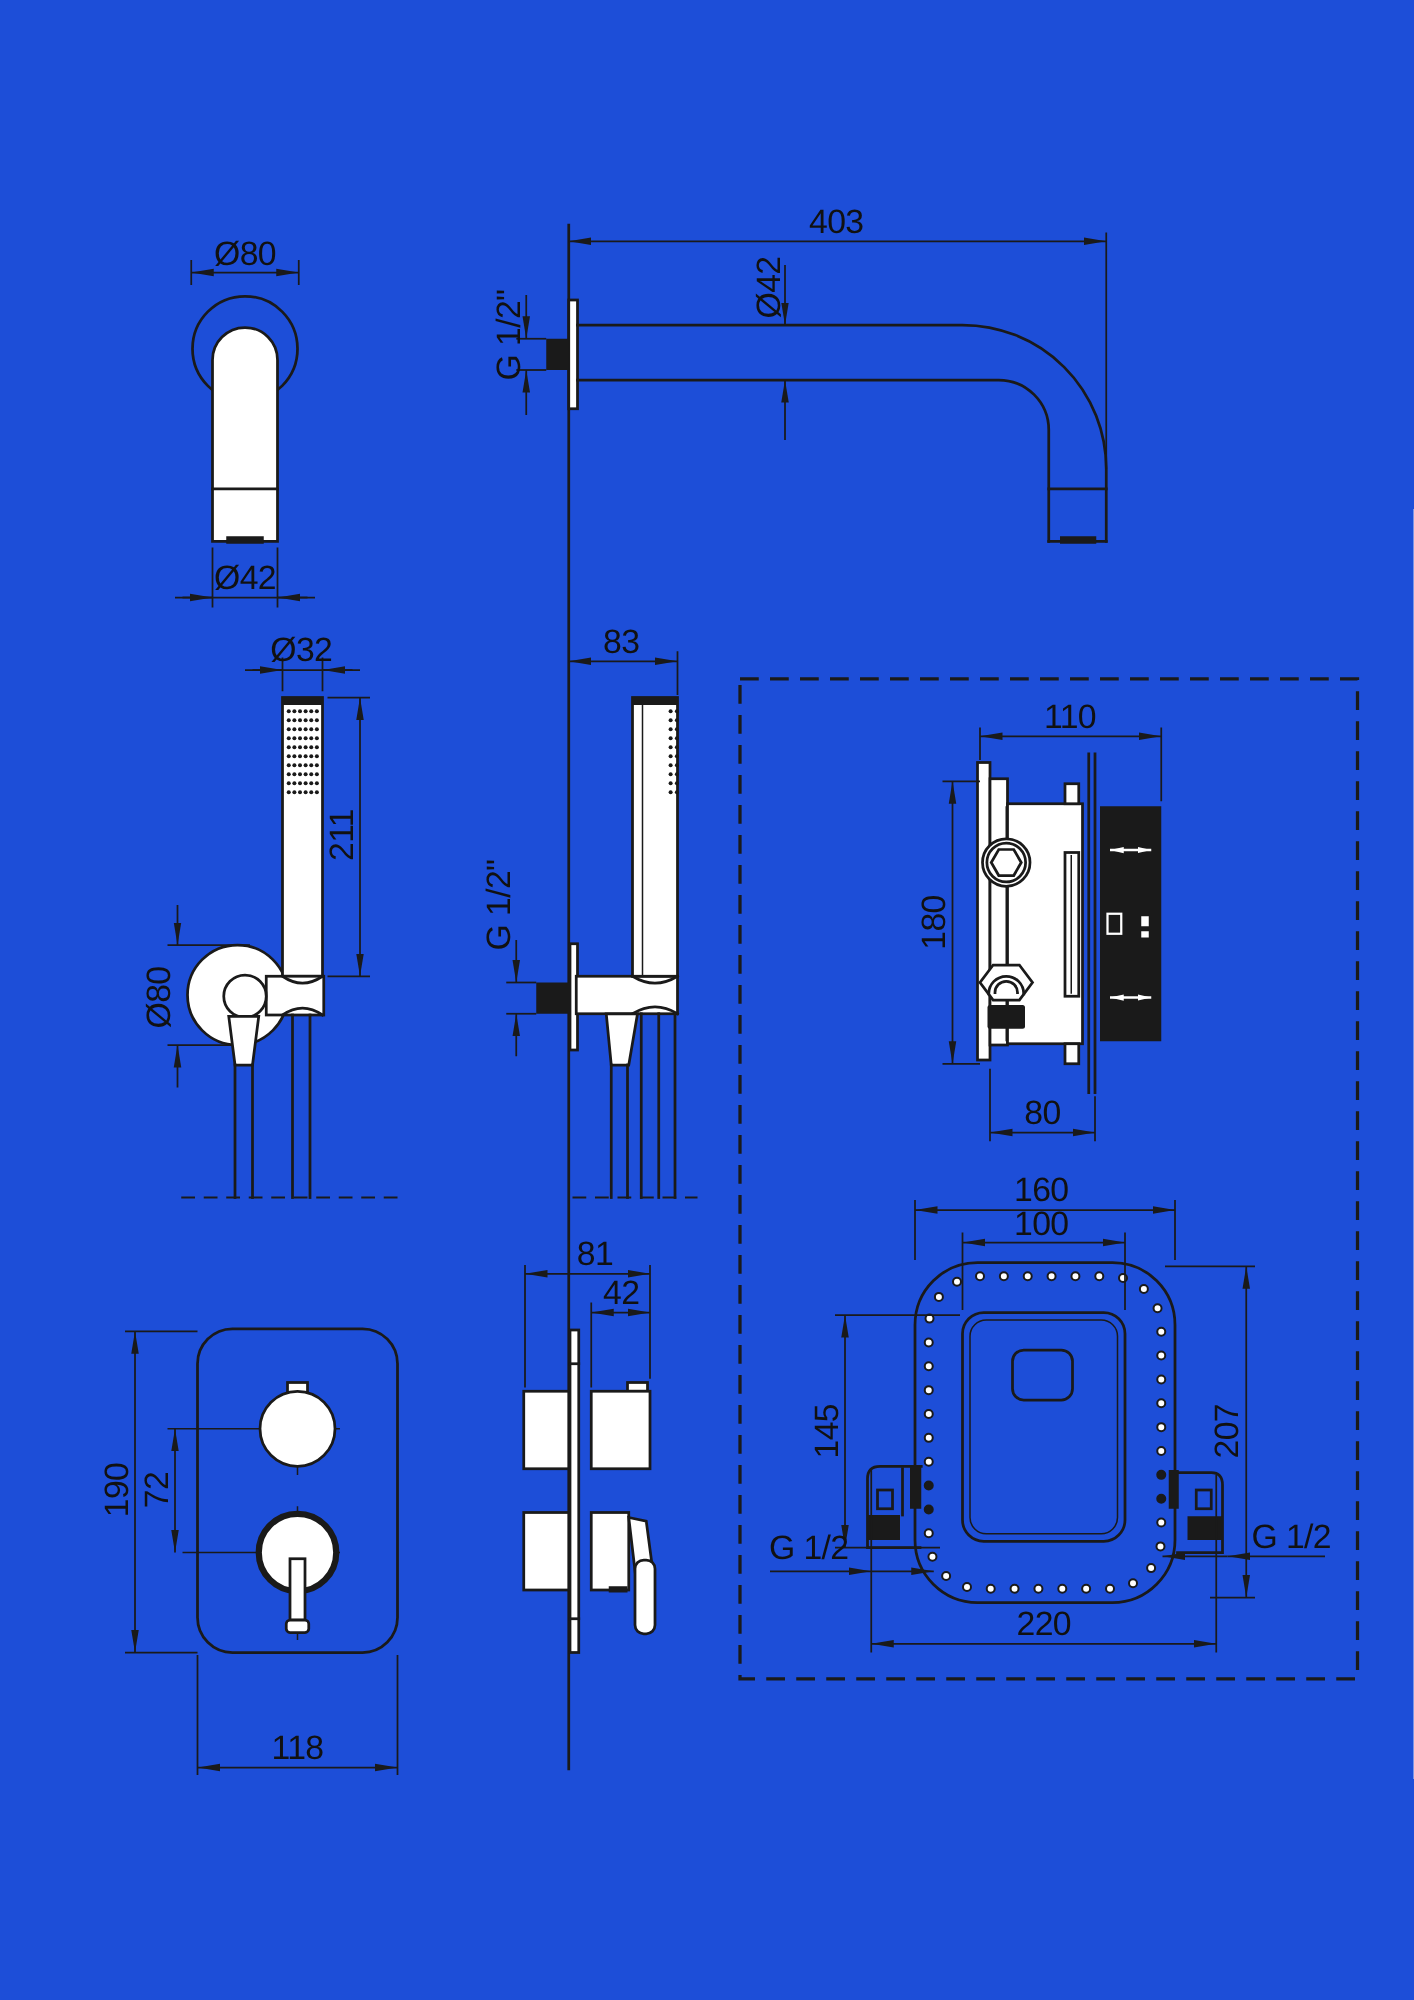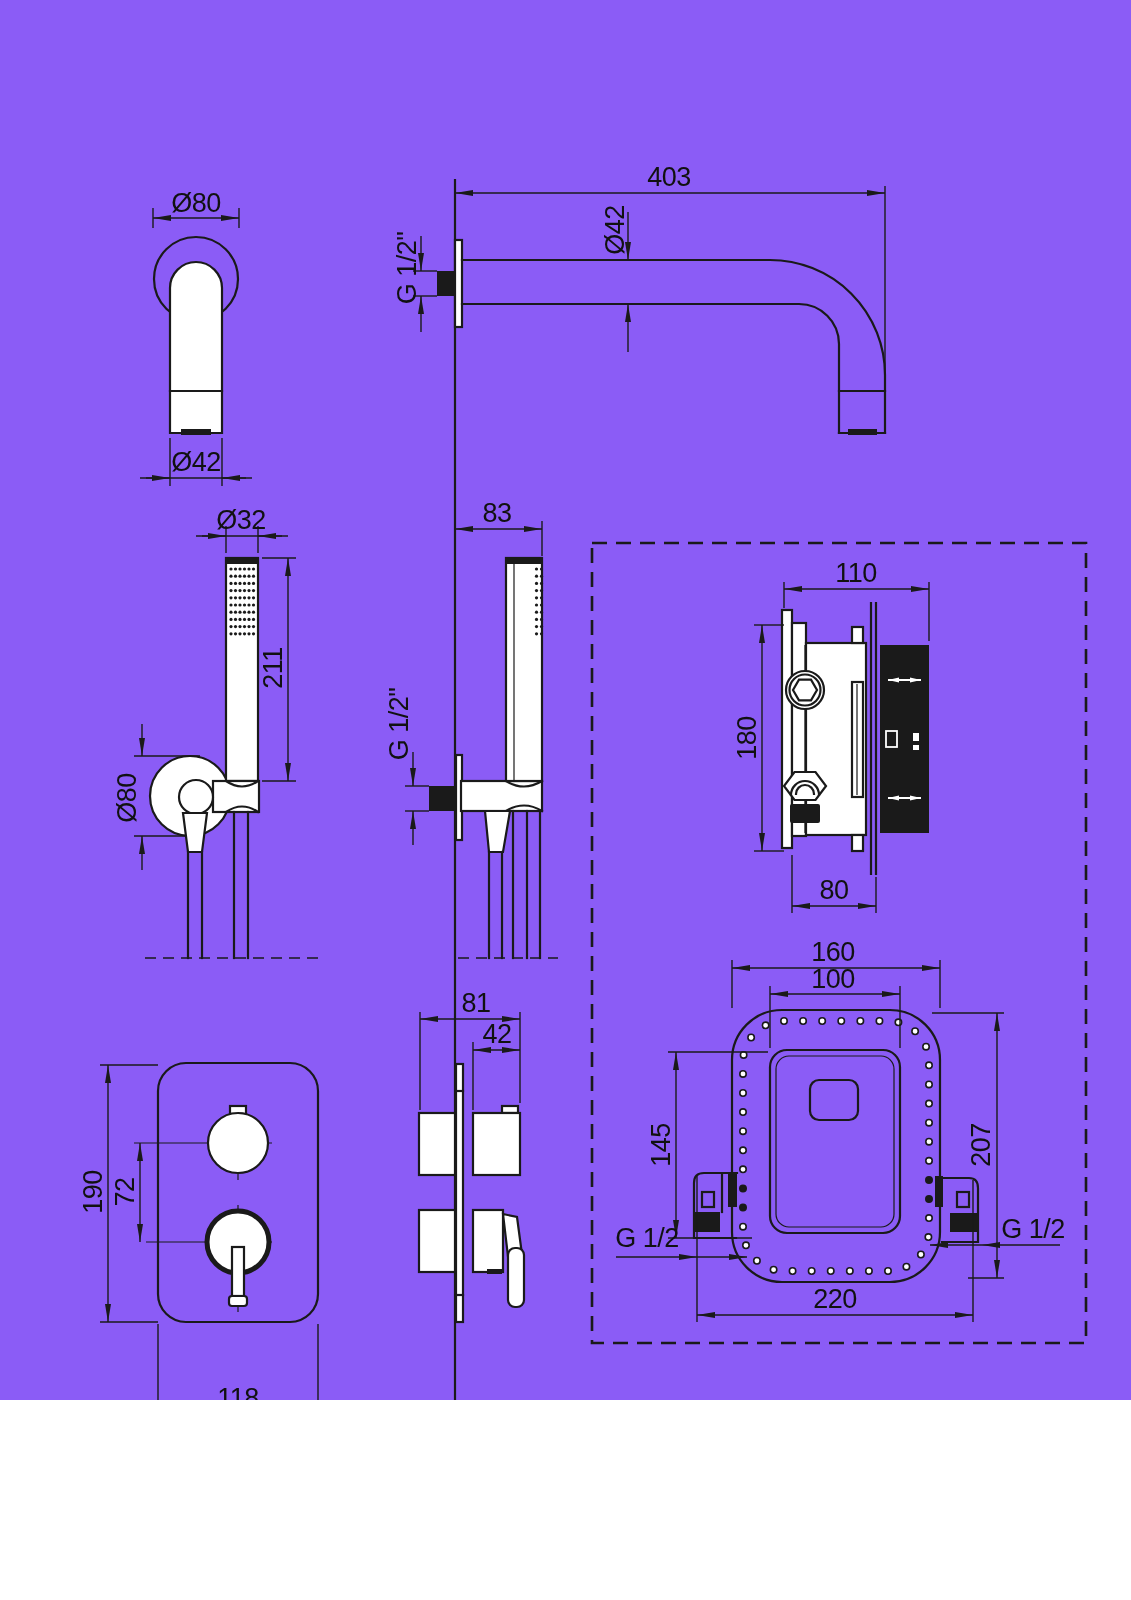--- a/index.html
+++ b/index.html
@@ -1,16 +1,16 @@
 <!DOCTYPE html>
 <html><head>
 <meta charset="utf-8">
 <style>
   html,body{margin:0;padding:0;background:#ffffff;}
-  .page{position:relative;width:1131px;height:1400px;background:#8b5cf6;overflow:hidden;}
+  .page{position:relative;width:1131px;height:1600px;background:#1d4ed8;overflow:hidden;}
   svg{display:block;}
   .o  {stroke:#1a1a1a;stroke-width:2.2;fill:none;stroke-linecap:square;}
   .of {stroke:#1a1a1a;stroke-width:2.2;fill:#ffffff;}
   .ok {stroke:#1a1a1a;stroke-width:5;fill:#ffffff;}
   .d  {stroke:#1a1a1a;stroke-width:1.4;fill:none;}
   .t  {stroke:#1a1a1a;stroke-width:1.2;fill:none;}
   .b  {fill:#1a1a1a;stroke:none;}
   .w  {stroke:#ffffff;stroke-width:2;fill:none;}
   .dashbox{stroke:#1a1a1a;stroke-width:2.6;fill:none;stroke-dasharray:15 9;}
   .brk{stroke:#1a1a1a;stroke-width:1.6;fill:none;stroke-dasharray:11 7;}

